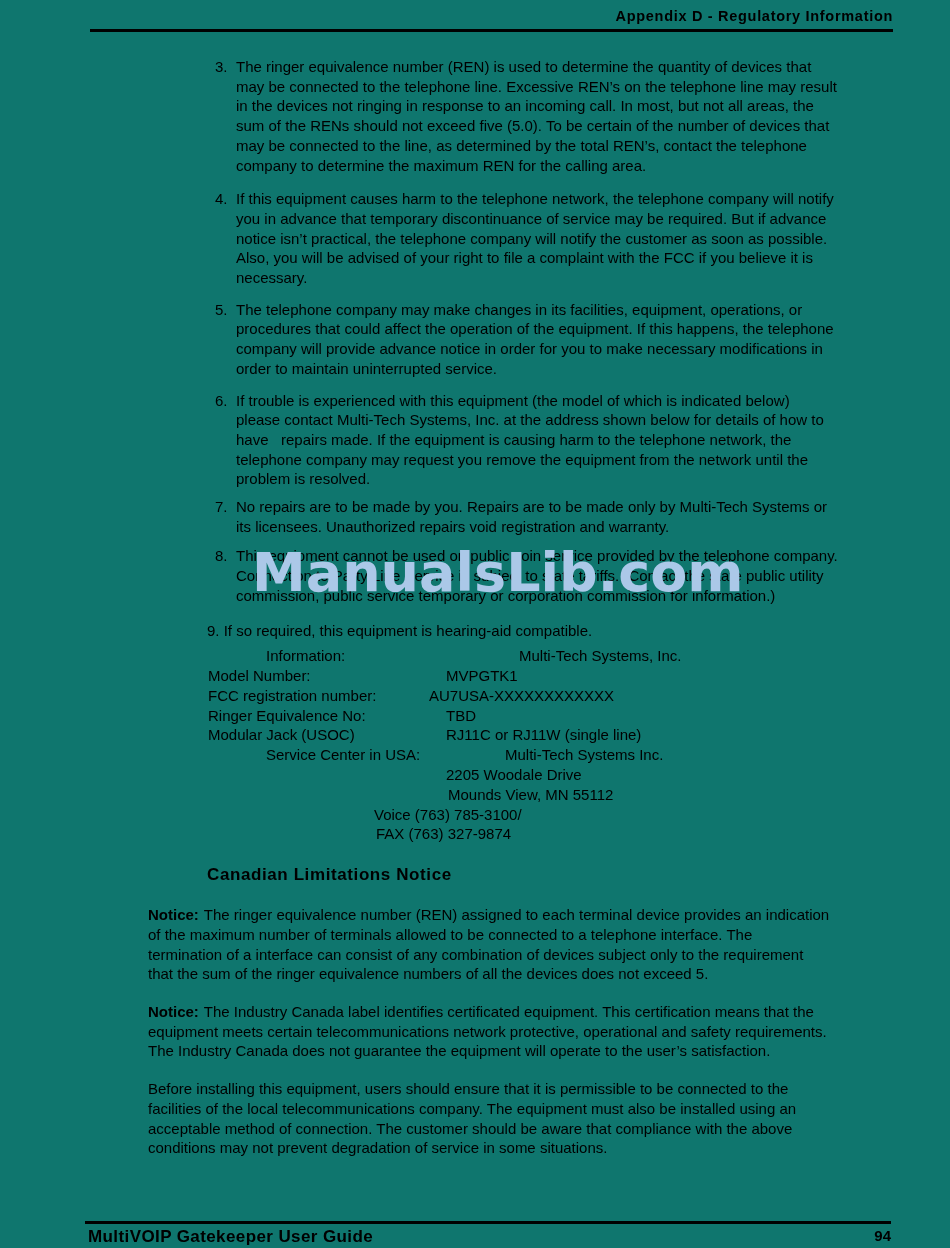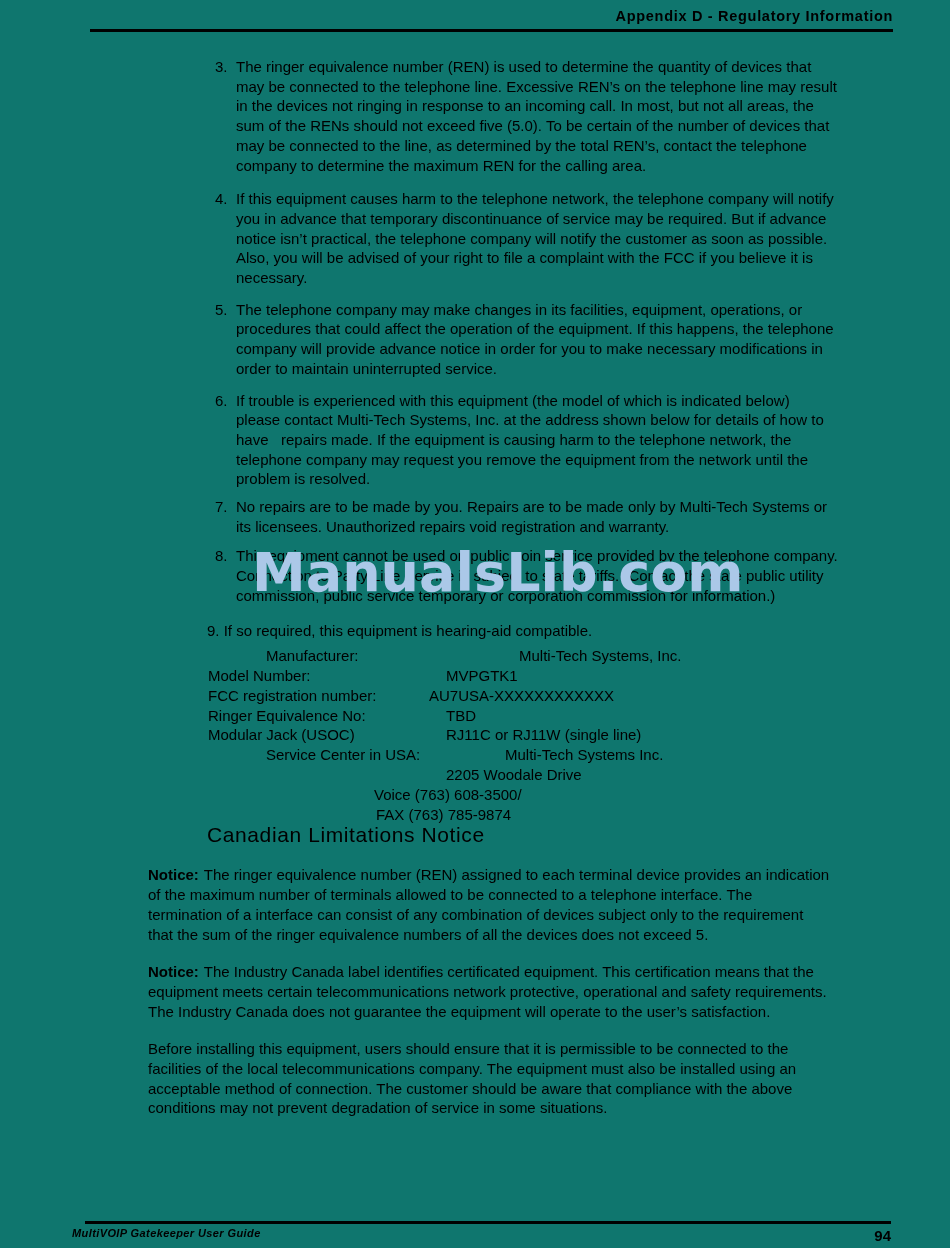--- a/index.html
+++ b/index.html
@@ -13,21 +13,21 @@
     overflow:hidden;
   }
   
   .header-title{
     position:absolute;top:8px;left:90px;width:803px;
     text-align:right;font-size:14.5px;font-weight:bold;letter-spacing:0.7px;
   }
   .header-rule{position:absolute;top:29px;left:90px;width:803px;height:3px;background:#000;}
   
   .footer-rule{position:absolute;top:1221px;left:85px;width:806px;height:3px;background:#000;}
-  .footer-title{position:absolute;top:1227px;left:72px;font-size:11px;font-weight:bold;letter-spacing:0.4px;font-style:italic;}
+  .footer-title{position:absolute;top:1227px;left:88px;font-size:17px;font-weight:bold;letter-spacing:0.4px;}
   .footer-page{position:absolute;top:1227px;right:59px;font-size:15px;font-weight:bold;}
   
   .main{position:absolute;top:57px;left:0;width:950px;font-size:15px;line-height:19.7px;}
   .li{display:flex;margin-left:215px;}
   .num{width:21px;flex:none;}
   .li .body{white-space:pre;}
   .gap3{margin-bottom:14px;}
   .gap4{margin-bottom:12px;}
   .gap5{margin-bottom:12px;}
   .gap6{margin-bottom:8px;}
@@ -43,22 +43,22 @@
   .sr3 .sl{left:0}     .sr3 .sv{left:221px}
   .sr4 .sl{left:0}     .sr4 .sv{left:238px}
   .sr5 .sl{left:0}     .sr5 .sv{left:238px}
   .sr6 .sl{left:58px}  .sr6 .sv{left:297px}
   .sr7 .sv{left:238px}
   .sr8 .sv{left:240px}
   .sr9 .sv{left:166px}
   .sr10 .sv{left:168px}
   
   .section-heading{
-    margin:0 0 0 207px;
-    font-size:21px;font-weight:normal;letter-spacing:0.6px;
+    margin:20px 0 0 207px;
+    font-size:17px;font-weight:bold;letter-spacing:0.6px;
     line-height:22px;
   }
   .para{margin:18px 0 0 148px;width:760px;}
   .para.first{margin-top:19px;}
   .nlabel{font-weight:bold;margin-right:5px;}
   .ptext{white-space:pre;}
   
   .watermark{
     position:absolute;left:252px;top:541px;
     font-family:"DejaVu Sans", sans-serif;
@@ -117,21 +117,21 @@
       <span class="num">8.</span>
       <span class="body">This equipment cannot be used on public coin service provided by the telephone company.
 Connection to Party Line Service is subject to state tariffs. (Contact the state public utility
 commission, public service temporary or corporation commission for information.)</span>
     </div>
 
     <p class="p9">9. If so required, this equipment is hearing-aid compatible.</p>
 
     <div class="specs">
       <div class="spec-row sr1">
-        <span class="sl">Manufacturer:</span>
+        <span class="sl">Information:</span>
         <span class="sv">Multi-Tech Systems, Inc.</span>
       </div>
       <div class="spec-row sr2">
         <span class="sl">Model Number:</span>
         <span class="sv">MVPGTK1</span>
       </div>
       <div class="spec-row sr3">
         <span class="sl">FCC registration number:</span>
         <span class="sv">AU7USA-XXXXXXXXXXXX</span>
       </div>
@@ -143,25 +143,28 @@
         <span class="sl">Modular Jack (USOC)</span>
         <span class="sv">RJ11C or RJ11W (single line)</span>
       </div>
       <div class="spec-row sr6">
         <span class="sl">Service Center in USA:</span>
         <span class="sv">Multi-Tech Systems Inc.</span>
       </div>
       <div class="spec-row sr7">
         <span class="sv">2205 Woodale Drive</span>
       </div>
+      <div class="spec-row sr8">
+        <span class="sv">Mounds View, MN 55112</span>
+      </div>
       <div class="spec-row sr9">
-        <span class="sv">Voice (763) 608-3500/</span>
+        <span class="sv">Voice (763) 785-3100/</span>
       </div>
       <div class="spec-row sr10">
-        <span class="sv">FAX (763) 785-9874</span>
+        <span class="sv">FAX (763) 327-9874</span>
       </div>
     </div>
 
     <h2 class="section-heading">Canadian Limitations Notice</h2>
 
     <p class="para first">
       <b class="nlabel">Notice:</b><span class="ptext">The ringer equivalence number (REN) assigned to each terminal device provides an indication
 of the maximum number of terminals allowed to be connected to a telephone interface. The
 termination of a interface can consist of any combination of devices subject only to the requirement
 that the sum of the ringer equivalence numbers of all the devices does not exceed 5.</span>

